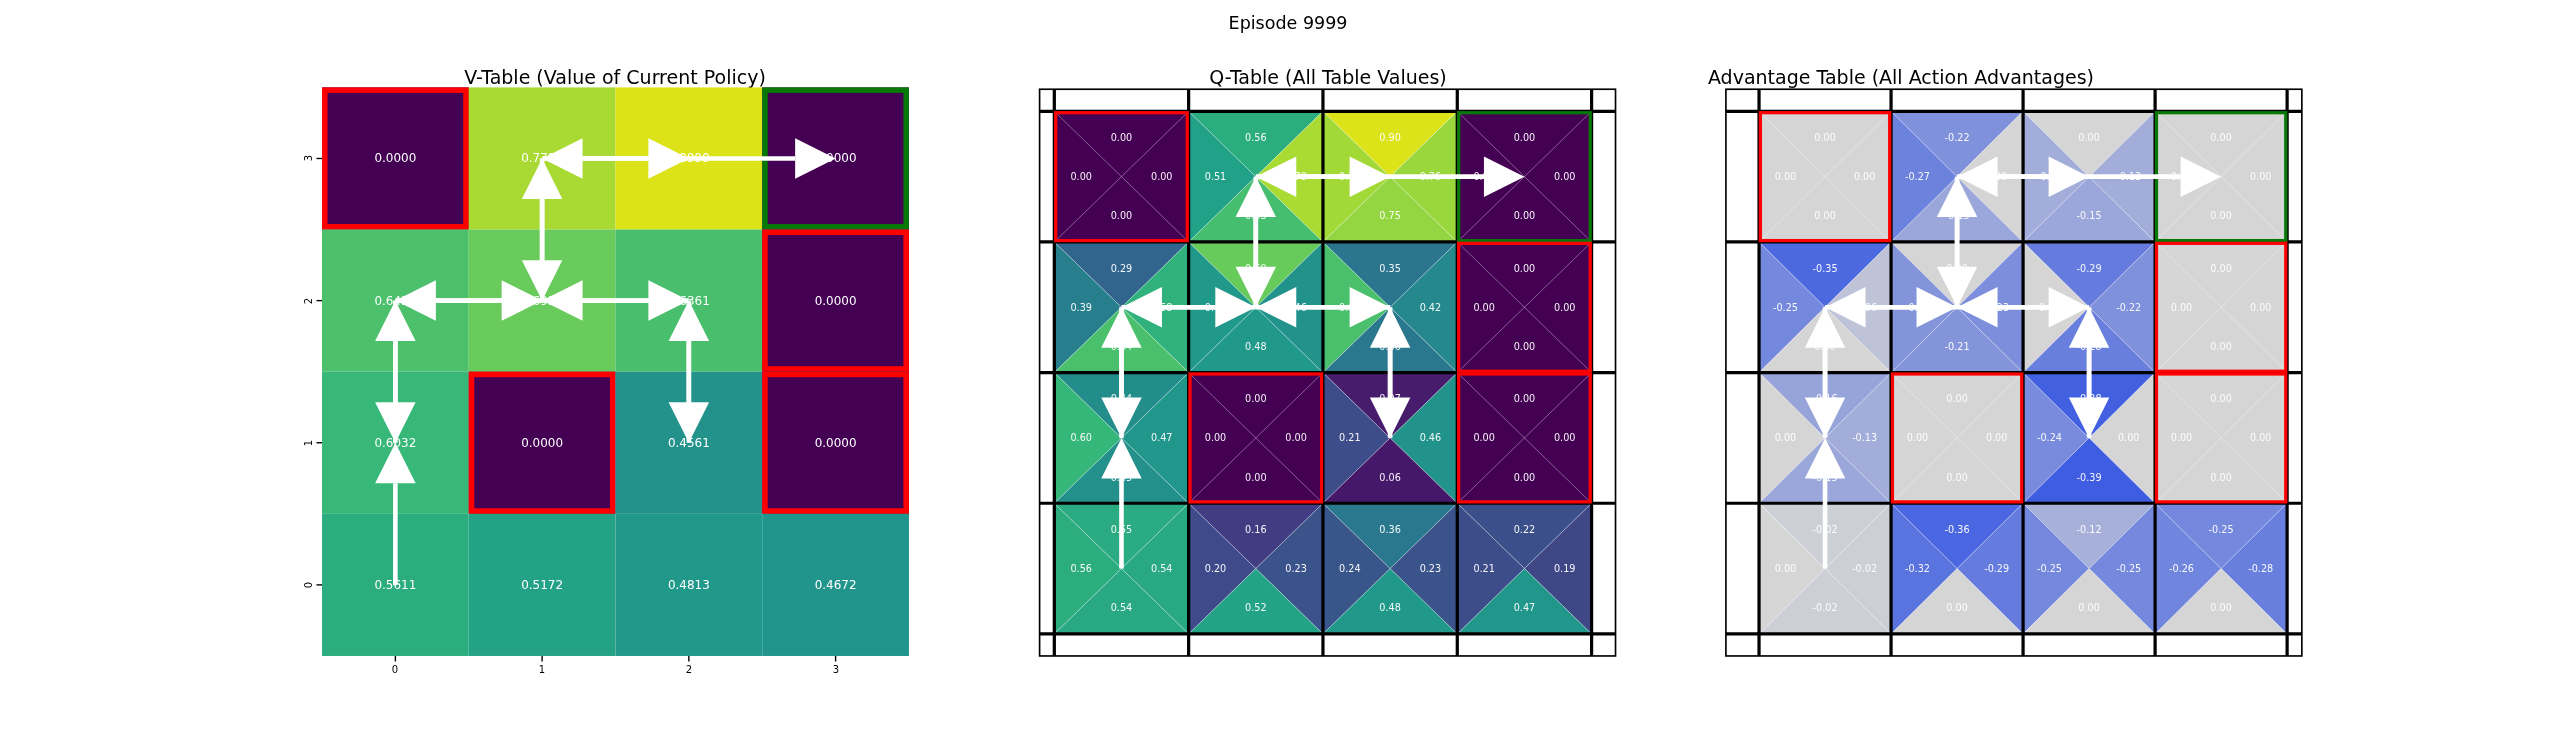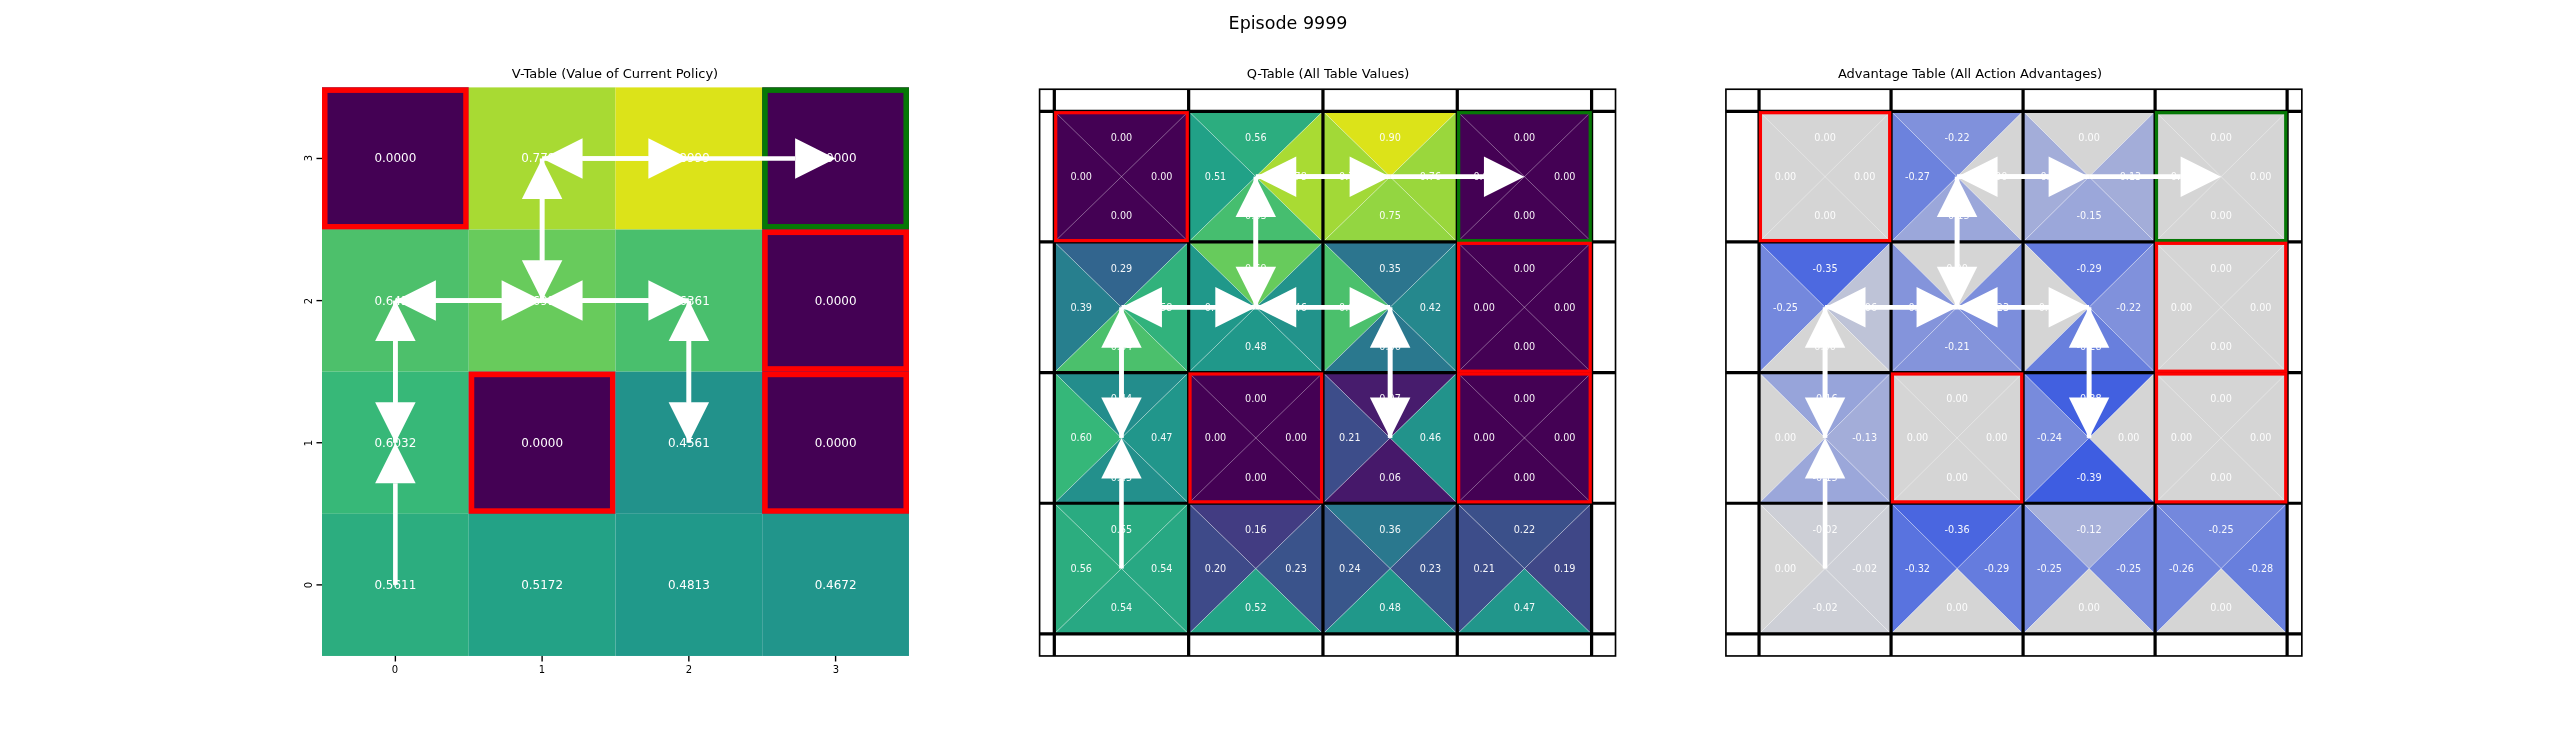--- a/index.html
+++ b/index.html
@@ -1,36 +1,36 @@
 <!DOCTYPE html>
 <html style="font-size:14.7px"><head>
 <meta charset="utf-8">
 <style>
   html,body{margin:0;padding:0;background:#ffffff;}
   .fig{position:relative;width:2576px;height:736px;background:#ffffff;overflow:hidden;
        font-family:"DejaVu Sans", sans-serif;}
   .suptitle{position:absolute;left:1288px;top:13px;transform:translateX(-50%);
             font-size:17.5px;color:#000;white-space:nowrap;}
-  .ax-title{position:absolute;transform:translateX(-50%);top:66px;font-size:13px;
+  .ax-title{position:absolute;transform:translateX(-50%);top:66px;font-size:19px;
             color:#000;white-space:nowrap;}
   .tick{position:absolute;font-size:10px;color:#000;white-space:nowrap;}
   .xtick{transform:translateX(-50%);}
   .ytick{transform:translate(-50%,-50%) rotate(-90deg);}
   svg.canvas{position:absolute;left:0;top:0;}
   .val{font-family:"DejaVu Sans", sans-serif;}
 </style>
 </head>
 <body>
 
 <div class="fig">
   <div class="suptitle">Episode 9999</div>
 
   <div class="ax-title" style="left:615px">V-Table (Value of Current Policy)</div>
   <div class="ax-title" style="left:1328px">Q-Table (All Table Values)</div>
-  <div class="ax-title" style="left:1970px">Advantage Table (All Action Advantages)</div>
+  <div class="ax-title" style="left:1901px">Advantage Table (All Action Advantages)</div>
 
   <svg class="canvas" id="chart-canvas" width="2576" height="736" viewBox="0 0 2800 800">
       <g>
         <g>
           <rect x="350" y="95" width="159.5" height="154.5" fill="#440154"></rect>
           <rect x="353" y="98" width="153.5" height="148.5" fill="none" stroke="#fe0000" stroke-width="6"></rect>
           <text x="429.75" y="172.25" fill="#ffffff" font-size="13" text-anchor="middle" dominant-baseline="central" class="val">0.0000</text>
         </g>
         <g>
           <rect x="509.5" y="95" width="159.5" height="154.5" fill="rgb(168,218,51)"></rect>

